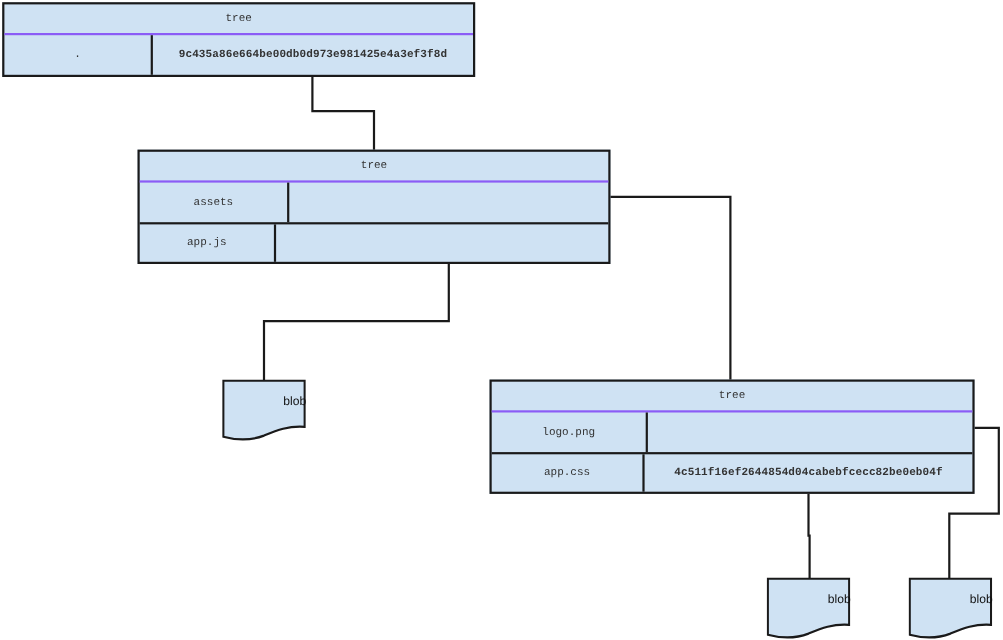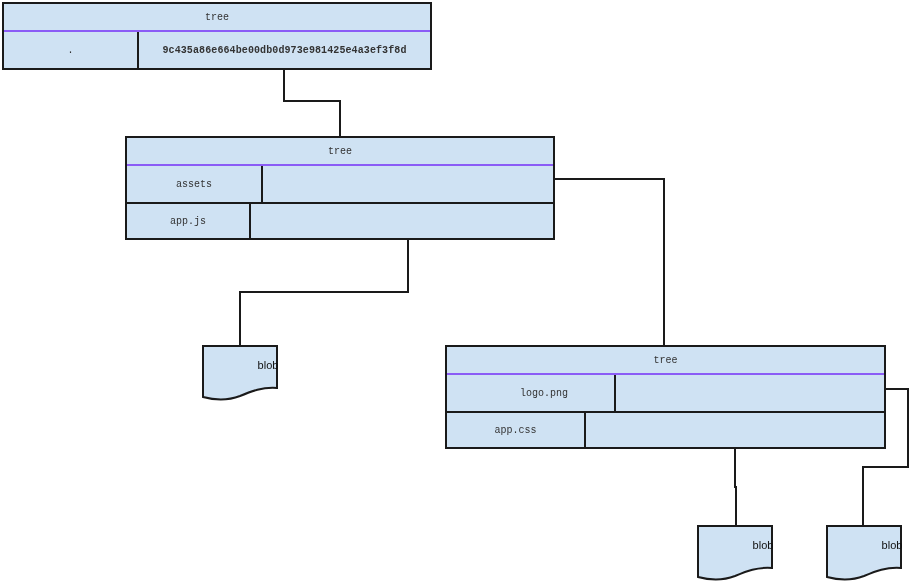--- a/index.html
+++ b/index.html
@@ -46,24 +46,25 @@
     <div class="tree-name" style="width:136px;text-align:center;">assets</div>
   </div>
   <div class="tree-row">
     <div class="tree-name" style="width:124px;">app.js</div>
   </div>
 </div>
 
 <div class="tree-table" style="left:445px; top:345px; width:441px;">
   <div class="tree-header">tree</div>
   <div class="tree-row">
-    <div class="tree-name" style="width:142px;margin-left:27px;">logo.png</div>
+    <div class="tree-name" style="width:142px;">logo.png</div>
   </div>
   <div class="tree-row">
     <div class="tree-name" style="width:139px;">app.css</div>
+    <div class="tree-hash">4c511f16ef2644854d04cabebfcecc82be0eb04f</div>
   </div>
 </div>
 
 <div class="blob" style="left:202px; top:345px;">
   <svg width="76" height="58">
     <path d="M1,1 L75,1 L75,43 C60,42 50,46 38,51 C25,56 12,55 1,52 Z" fill="#cfe2f3" stroke="#1a1a1a" stroke-width="2"></path>
   </svg>
   <div class="blob-label">blob</div>
 </div>
 

